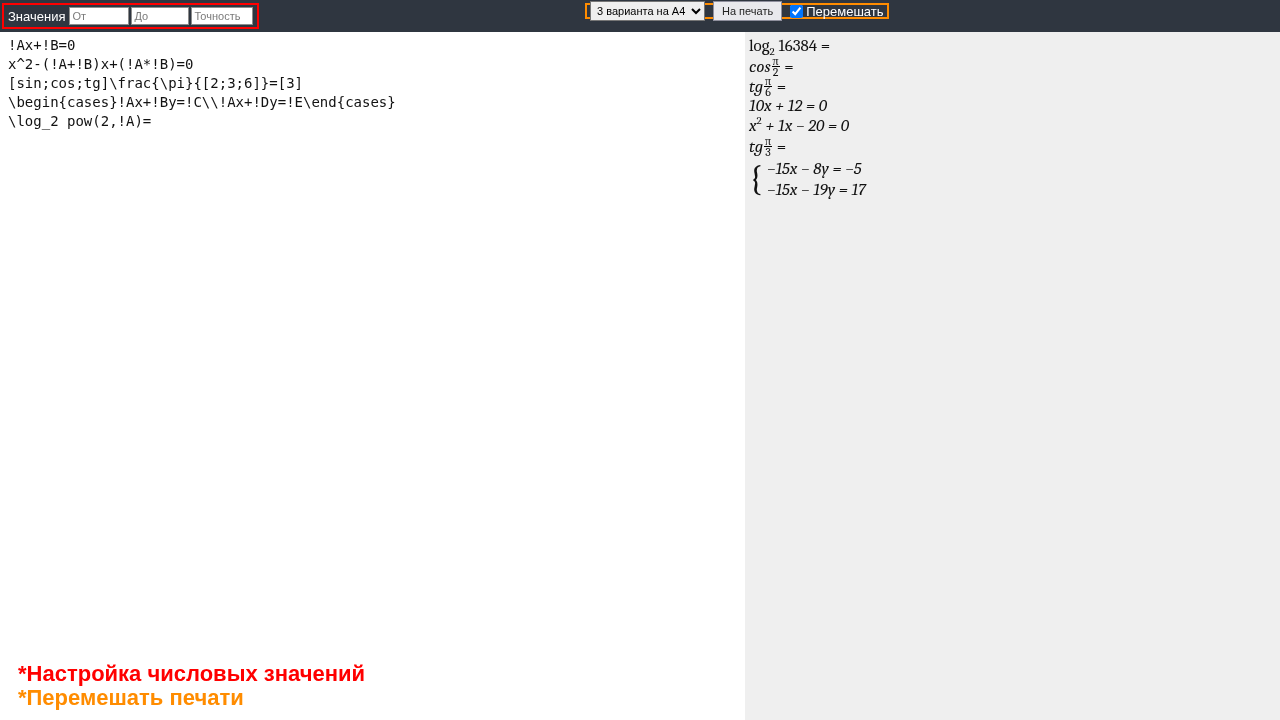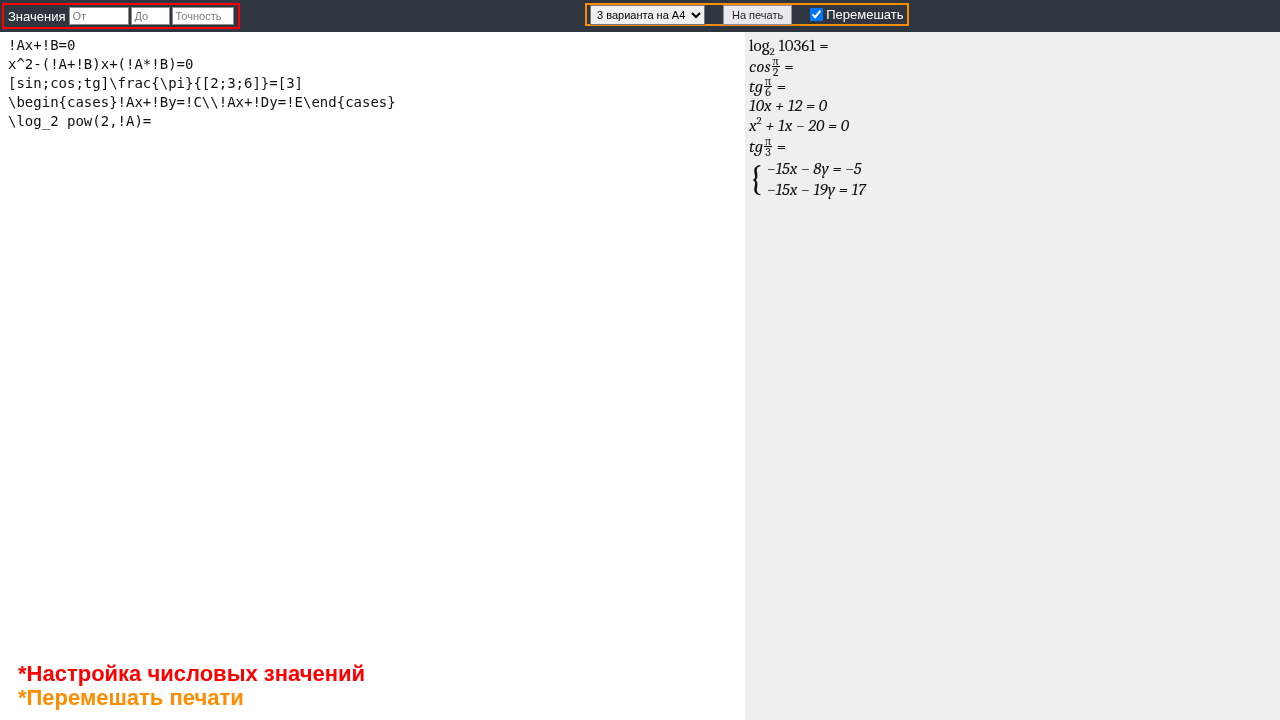--- a/index.html
+++ b/index.html
@@ -37,32 +37,32 @@
     height: 18px;
     border: 1px solid #8c8c8c;
     background: #fff;
     font-size: 11px;
     padding: 0 2px;
     margin: 0 2px 0 0;
     color: #222;
   }
   .smallinput::placeholder { color: #7b7b7b; }
   #inp-ot { width: 60px; }
-  #inp-do { width: 39px; }
+  #inp-do { width: 58px; }
   #inp-prec { width: 62px; }
 
   .group-right {
     position: absolute;
     left: 585px; top: 3px;
-    height: 23px;
+    height: 16px;
     display: flex;
     align-items: center;
     border: 2px solid #ff8c00;
     padding: 0 3px;
-    gap: 18px;
+    gap: 8px;
   }
   .sel {
     height: 20px;
     font-size: 11px;
     background: #efefef;
     border: 1px solid #767676;
     padding: 0 2px;
   }
   .btn-print {
     height: 20px;
@@ -200,21 +200,21 @@
     <div class="legend">
       <div class="l1">*Настройка числовых значений</div>
       <div class="l2">*Перемешать печати</div>
     </div>
   </div>
 
   <div class="pane-right">
     <div class="math-output">
 
       <span class="mline">
-        <span class="rm">log</span><sub class="sm">2</sub><span class="rm"> 10361 =</span>
+        <span class="rm">log</span><sub class="sm">2</sub><span class="rm"> 16384 =</span>
       </span>
 
       <span class="mline">
         <span class="it">cos</span><span class="frac"><span class="num">π</span><span class="den">2</span></span><span class="rm"> =</span>
       </span>
 
       <span class="mline">
         <span class="it">tg</span><span class="frac"><span class="num">π</span><span class="den">6</span></span><span class="rm"> =</span>
       </span>
 

